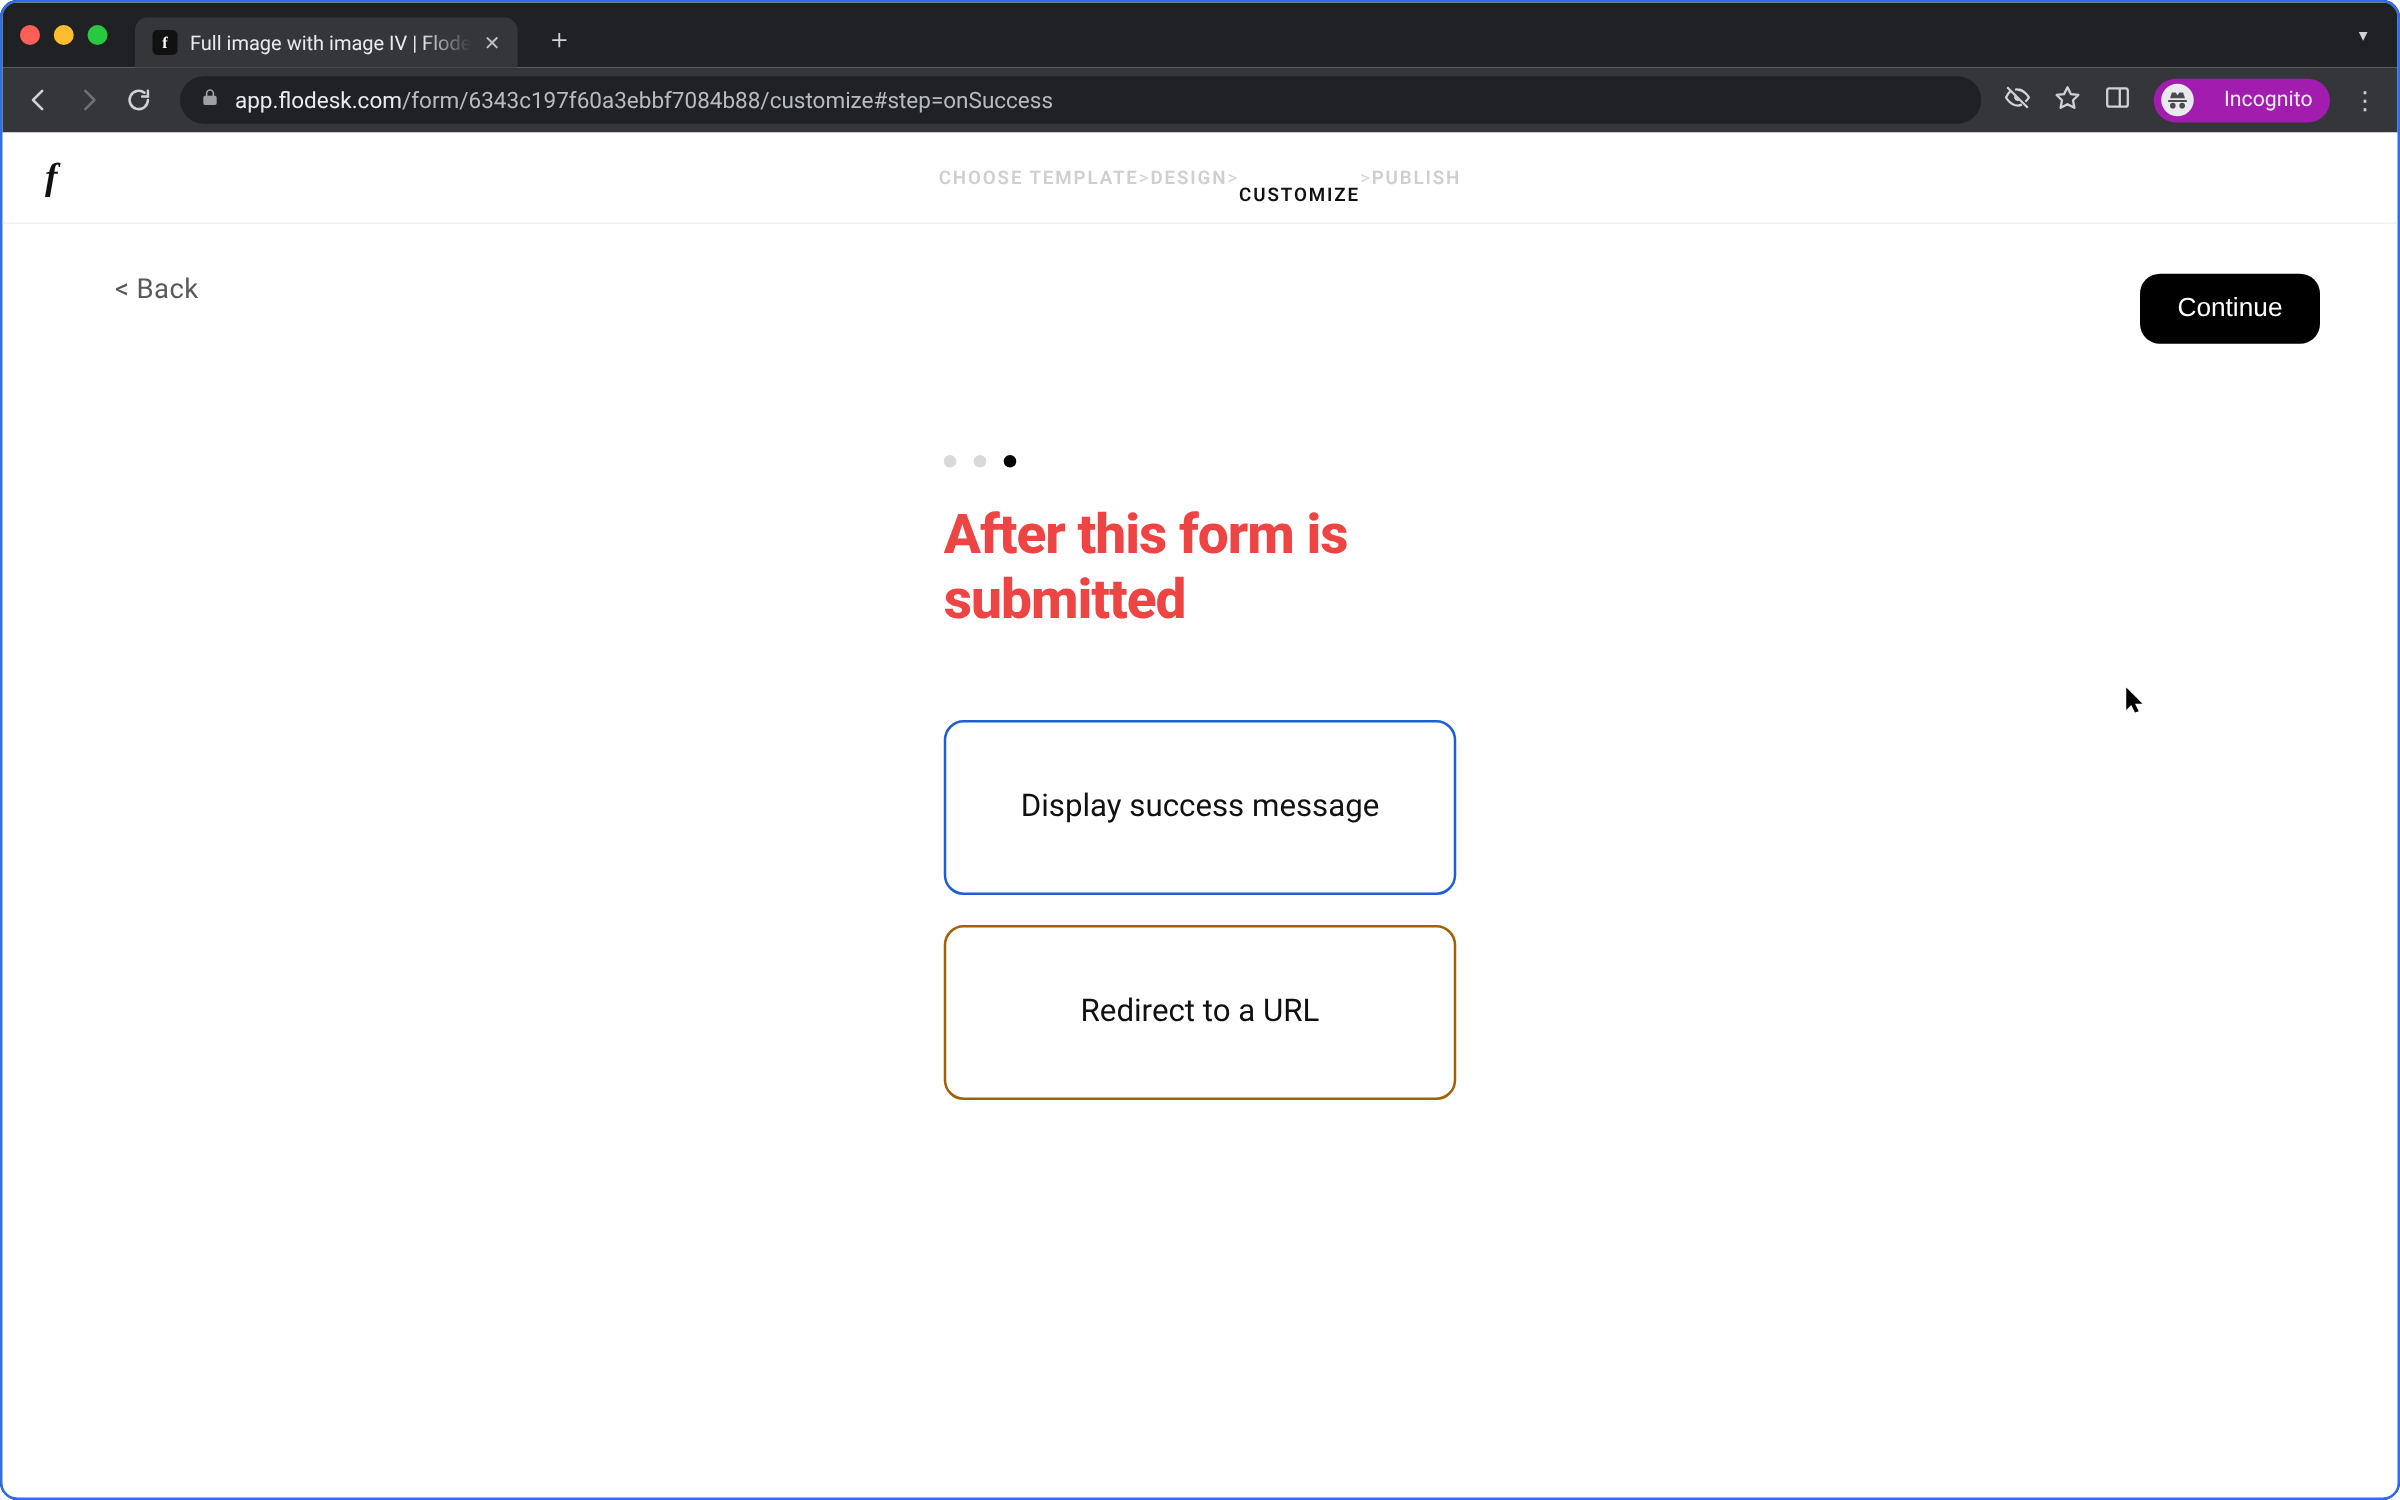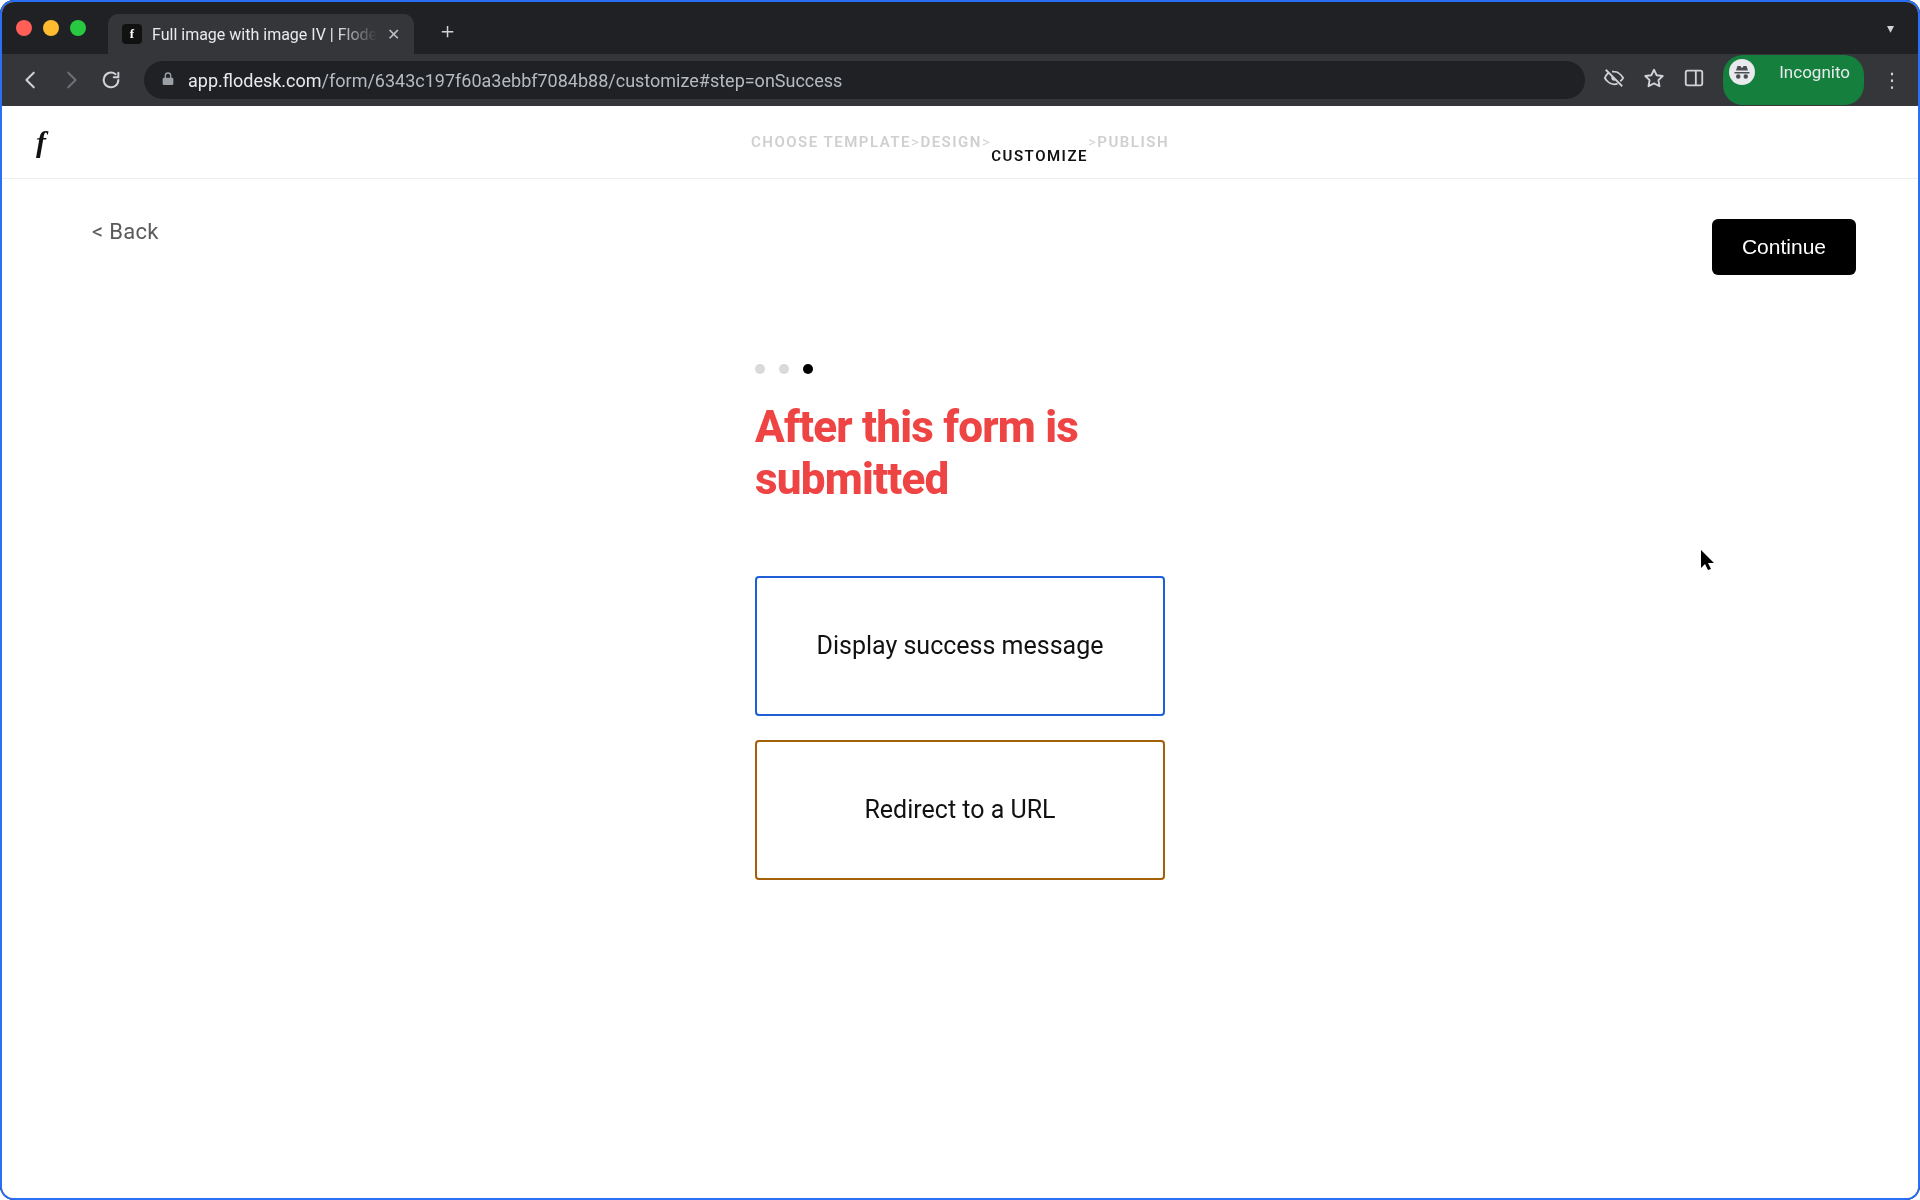--- a/index.html
+++ b/index.html
@@ -47,21 +47,21 @@
   .omnibox{
     flex:1; height:38px; background:#202124; border-radius:20px; display:flex; align-items:center;
     padding:0 16px; gap:12px; color:#e8eaed; font-size:18px; margin:17px 8px;
   }
   .lock{ color:#9aa0a6; }
   .url{ color:#e8eaed; }
   .url .path{ color:#b6bbc2; }
   .toolbar-right{ display:flex; align-items:center; gap:18px; color:#cfd2d6; }
 
   .incog-badge{
-    display:flex; align-items:center; gap:24px; background:#15803d; border-radius:20px; padding:4px 14px 20px 6px; color:#e8eaed; font-size:17px;
+    display:flex; align-items:center; gap:24px; background:#a21caf; border-radius:20px; padding:4px 14px 5px 6px; color:#e8eaed; font-size:17px;
   }
   .incog-badge .mask{
     width:26px;height:26px;border-radius:50%;background:#e8eaed;display:flex;align-items:center;justify-content:center;
   }
   .incog-badge .mask svg{ width:18px;height:18px; }
 
   
   .page{ flex:1; background:#fff; display:flex; flex-direction:column; position:relative; }
 
   .app-header{
@@ -72,38 +72,38 @@
   .steps{ position:absolute; left:50%; transform:translateX(-50%); display:flex; align-items:center; letter-spacing:1.5px; font-size:15px; color:#cfcfcf; font-weight:600; }
   .steps .sep{ color:#d4d4d4; font-weight:400; }
   .steps .active{ color:#111;margin-top:28px; }
 
   .body{
     flex:1; position:relative; padding:40px 90px;
   }
   .back-link{ color:#5a5a5a; font-size:22px; letter-spacing:.3px; }
   .continue-btn{
     position:absolute; top:40px; right:62px;
-    background:#000; color:#fff; border:none; border-radius:6px;
+    background:#000; color:#fff; border:none; border-radius:16px;
     font-size:21px; padding:16px 30px; font-weight:500; cursor:pointer;
   }
 
   .center-col{
     width:410px; margin:120px auto 0;
   }
   .progress-dots{ display:flex; gap:14px; margin-bottom:28px; }
   .pdot{ width:10px;height:10px;border-radius:50%; background:#d9d9d9; }
   .pdot.on{ background:#000; }
 
   .q-title{
     font-size:44px; line-height:1.18; font-weight:800; letter-spacing:-.8px; color:#ef4444;
     margin-bottom:70px;
   }
 
   .choice{
-    width:100%; height:140px; border-radius:4px; display:flex; align-items:center; justify-content:center;
+    width:100%; height:140px; border-radius:16px; display:flex; align-items:center; justify-content:center;
     font-size:25px; color:#111; margin-bottom:24px; background:#fff; cursor:pointer;
   }
   .choice.selected{ border:2px solid #1e5fd8; }
   .choice.plain{ border:2px solid #a16207; }
 
   .cursor-ptr{
     position:absolute; top:370px; right:202px; width:16px;height:22px;
   }
   .cursor-ptr svg{ width:16px;height:22px; }
 </style>

